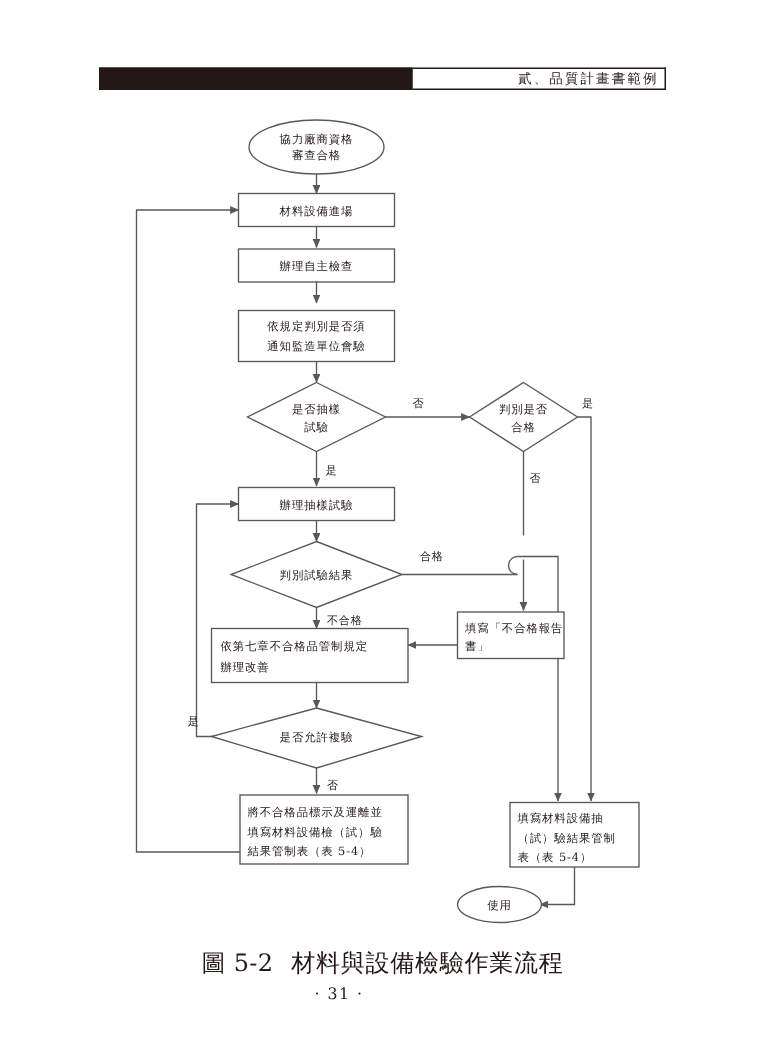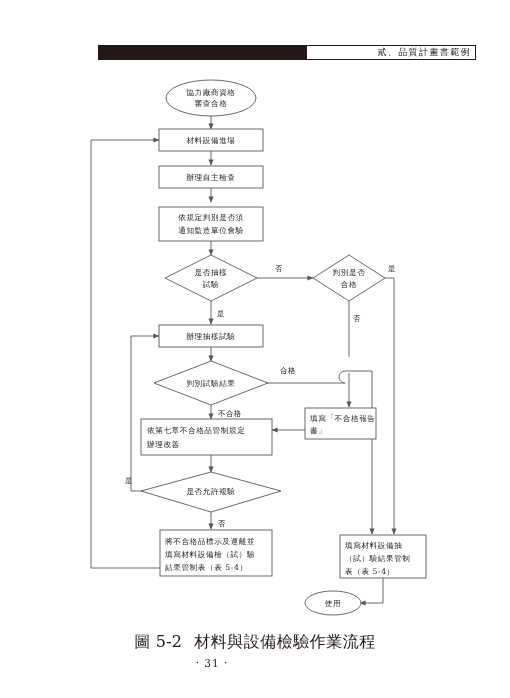--- a/index.html
+++ b/index.html
@@ -26,21 +26,20 @@
   
   #header-bar {
     position: absolute;
     left: 66px;
     top: 45px;
     width: 378px;
     height: 15px;
     box-sizing: border-box;
     display: flex;
     align-items: stretch;
-    margin-left: 32px;
   }
   #header-block {
     width: 209px;
     background: #231815;
     border: 1px solid #231815;
     box-sizing: border-box;
   }
   #header-title-box {
     flex: 1;
     border: 1px solid #231815;
@@ -109,20 +108,21 @@
   #pagenum {
     position: absolute;
     left: 0;
     top: 657px;
     width: 424px;
     text-align: center;
     font-family: "DejaVu Serif", "Liberation Serif", serif;
     font-size: 10.5px;
     color: #231815;
     letter-spacing: 1px;
+    padding-left: 14px;
   }
 </style>
 </head>
 <body>
 
 <div id="page">
 
   <div id="header-bar">
     <div id="header-block"></div>
     <div id="header-title-box">

